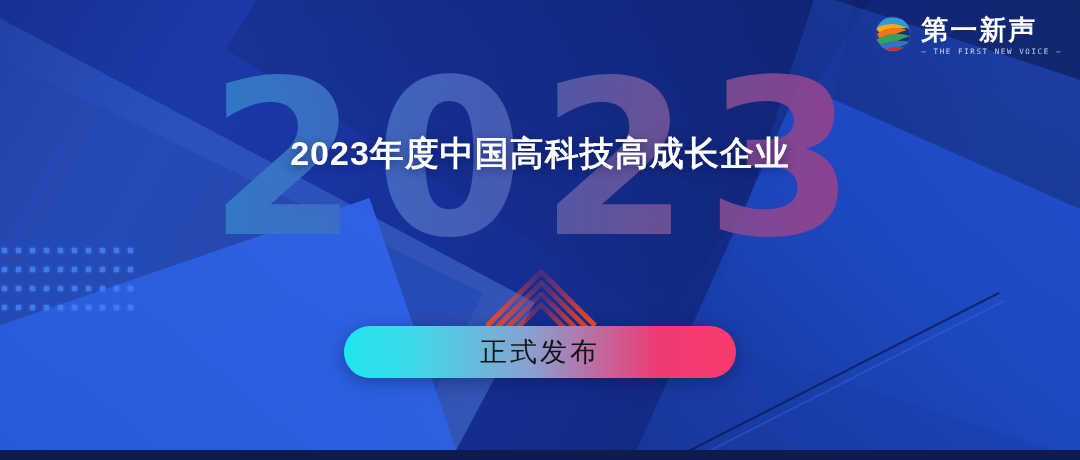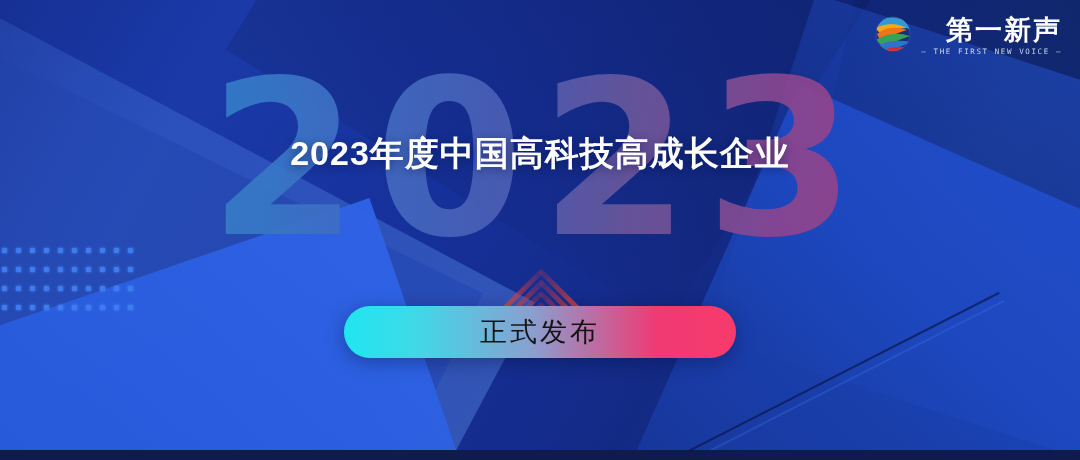--- a/index.html
+++ b/index.html
@@ -125,21 +125,21 @@
   
   .logos {
     position: absolute;
     top: 14px;
     right: 18px;
     display: flex;
     align-items: center;
     gap: 18px;
   }
   .logo-block { display: flex; align-items: center; gap: 8px; }
-  .logo-text-wrap { display: flex; flex-direction: column; align-items: flex-end; }
+  .logo-text-wrap { display: flex; flex-direction: column; align-items: flex-start; }
   .logo-cn {
     color: #ffffff;
     font-size: 27px;
     font-weight: 700;
     letter-spacing: 2px;
     line-height: 1.05;
     white-space: nowrap;
   }
   .logo-tag {
     color: #cdd8ee;
@@ -182,21 +182,21 @@
     white-space: nowrap;
     font-family: "Liberation Sans", "DejaVu Sans", sans-serif;
   }
   .title-line-1 { font-size: 34px; }
   .title-line-2 { font-size: 50px; }
 
   
   .pill {
     position: absolute;
     left: 50%;
-    top: 306px;
+    top: 326px;
     transform: translateX(-50%);
     width: 392px;
     height: 52px;
     border-radius: 26px;
     background: linear-gradient(90deg, #1fe6ef 0%, #3fd9e8 18%, #8a9fd0 48%, #ef3a74 80%, #f93a6b 100%);
     display: flex;
     align-items: center;
     justify-content: center;
     box-shadow: 0 4px 18px rgba(5,12,50,0.35);
   }

